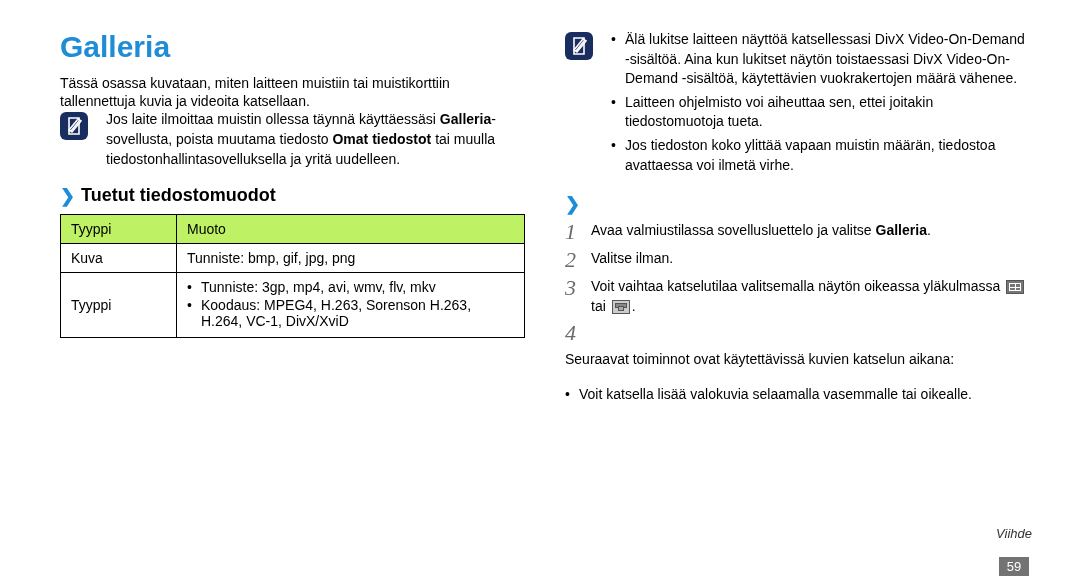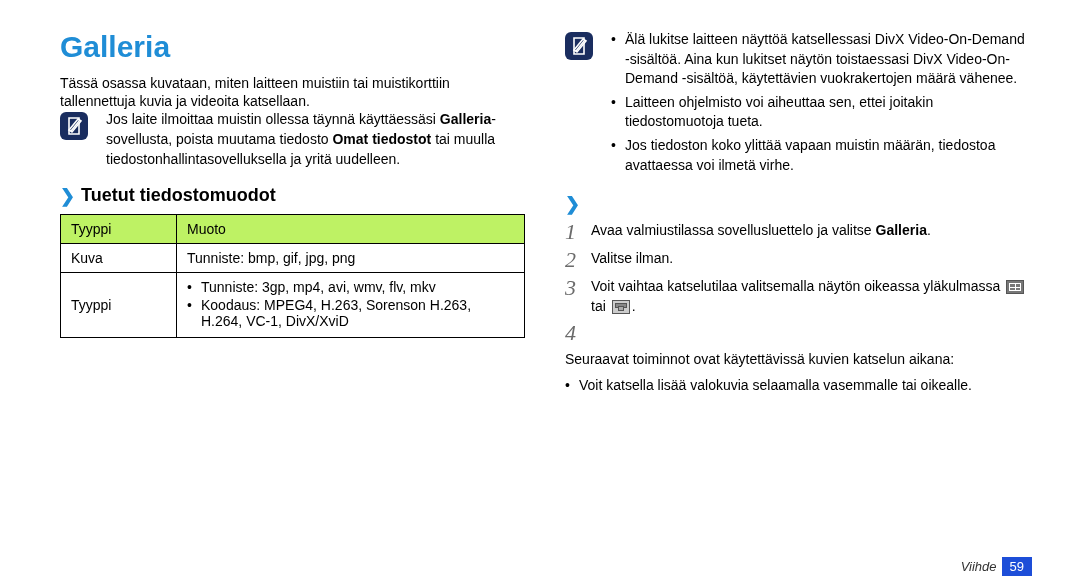--- a/index.html
+++ b/index.html
@@ -173,47 +173,48 @@
   }
   .body-p {
     font-size: 14px;
     line-height: 1.4;
     margin-top: 6px;
   }
   ul.bullets {
     list-style: none;
     padding: 0;
     font-size: 14px;
-    margin-top: 6px;
+    margin-top: 15px;
   }
   ul.bullets li {
     position: relative;
     padding-left: 14px;
     line-height: 1.4;
   }
   ul.bullets li::before {
     content: "•";
     position: absolute;
     left: 0;
   }
   .footer {
     position: absolute;
     bottom: 10px;
     right: 48px;
     font-size: 13px;
     display: flex;
     align-items: center;
-    gap: 5px;
+    gap: 16px;
+    flex-direction: column;
   }
   .footer .cat {
     font-style: italic;
     color: #333;
   }
   .footer .pg {
-    background: #1d4ed8;
+    background: #737373;
     color: #fff;
     padding: 2px 8px;
     font-size: 13px;
     display: inline-block;
   }
 </style>
 </head>
 <body>
 
 <div class="page">

